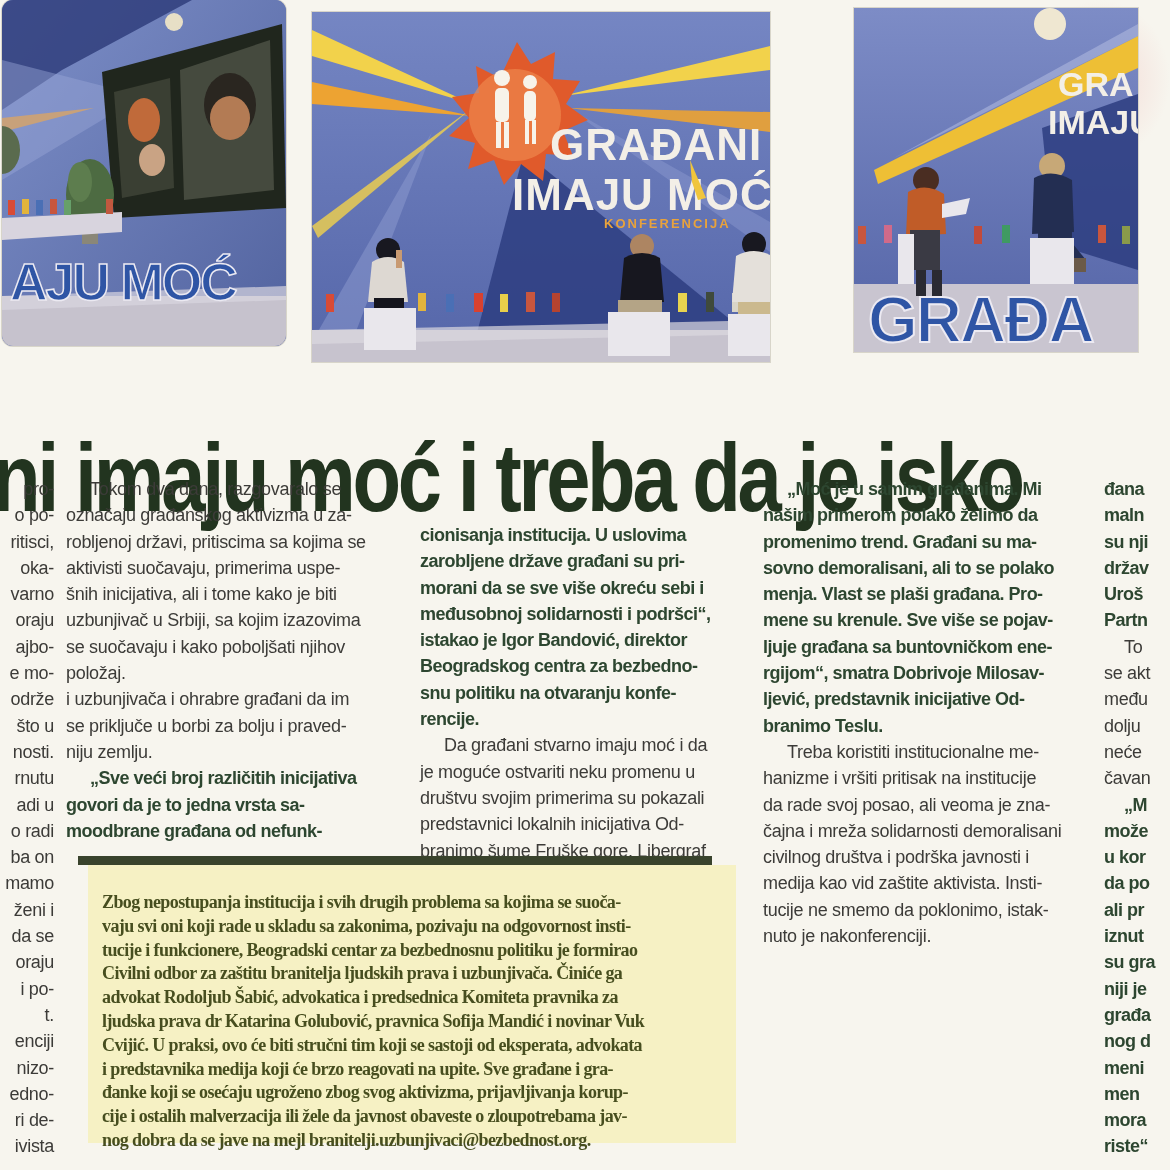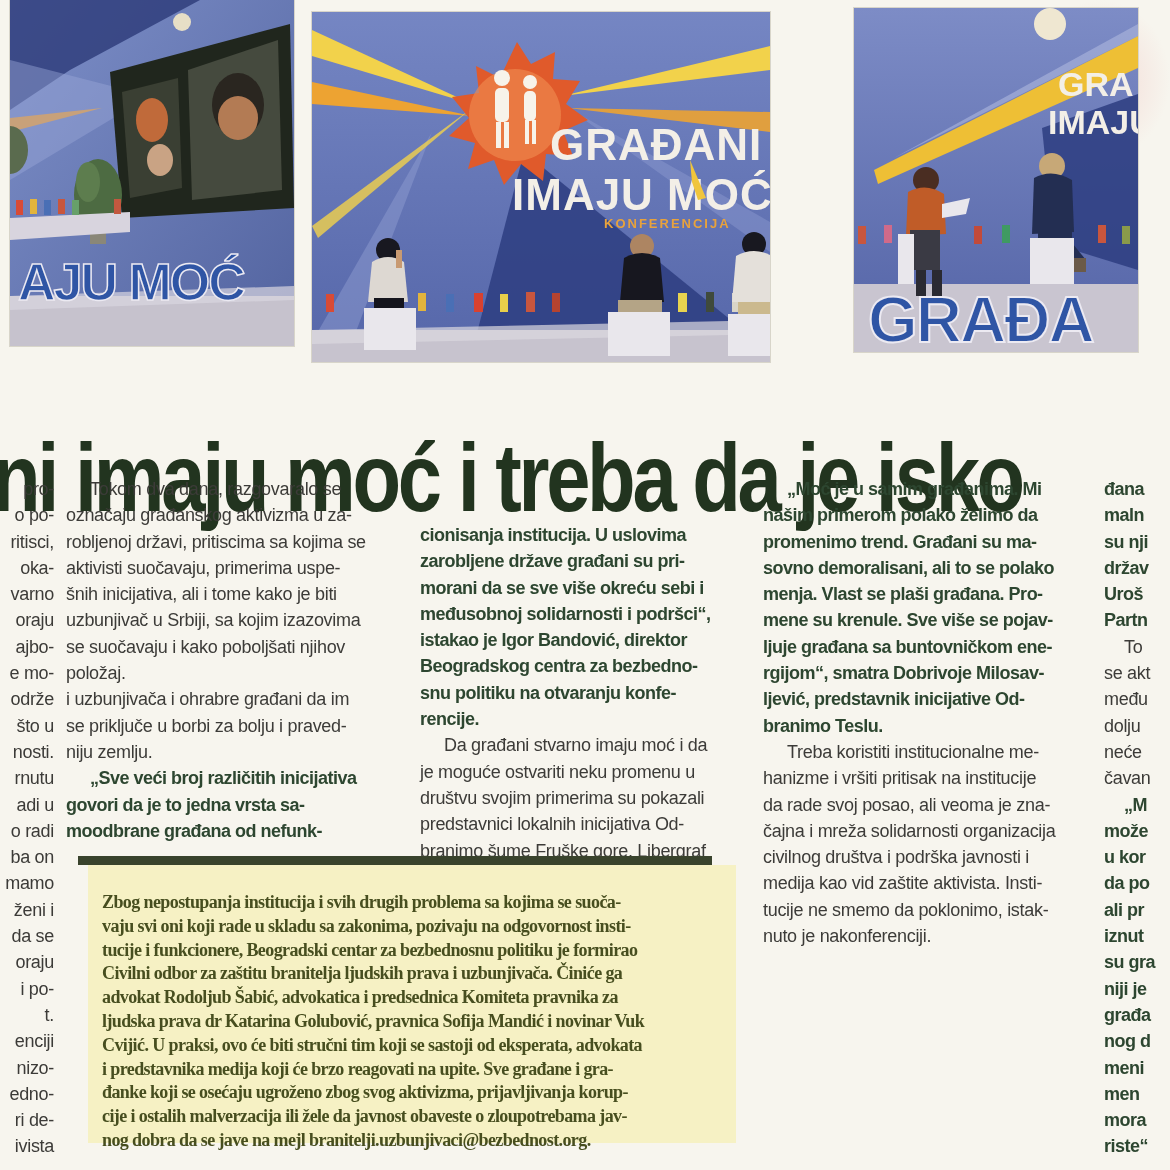--- a/index.html
+++ b/index.html
@@ -6,21 +6,21 @@
   .page{
     position:relative;width:1170px;height:1170px;overflow:hidden;
     background:#f7f5ee;
     font-family:"Liberation Sans",sans-serif;
   }
   .scan-tint{position:absolute;right:0;top:0;width:140px;height:160px;
     background:radial-gradient(closest-side,#f3d9d4,rgba(243,217,212,0));pointer-events:none;}
   
   .photo{position:absolute;overflow:hidden;background:#5a6cb0;box-shadow:0 0 0 1px #d8d5ca;}
   .photo svg{display:block;}
-  #photo-left{left:10px;top:8;width:284px;height:346px;}
+  #photo-left{left:2px;top:8;width:284px;height:346px;border-radius:11px;}
   #photo-middle{left:312px;top:12px;width:458px;height:350px;}
   #photo-right{left:854px;top:8px;width:284px;height:344px;}
   
   .headline{
     position:absolute;left:-8px;top:362px;white-space:nowrap;
     font-weight:700;font-size:97px;letter-spacing:-4px;line-height:1.05;
     color:#22341f;transform:scaleX(.82);transform-origin:left top;
   }
   
   .col{position:absolute;top:476px;font-size:18px;line-height:26.3px;
@@ -301,21 +301,21 @@
 sovno demoralisani, ali to se polako
 menja. Vlast se plaši građana. Pro-
 mene su krenule. Sve više se pojav-
 ljuje građana sa buntovničkom ene-
 rgijom“, smatra Dobrivoje Milosav-
 ljević, predstavnik inicijative Od-
 branimo Teslu.</p>
     <p class="regular indent">Treba koristiti institucionalne me-
 hanizme i vršiti pritisak na institucije
 da rade svoj posao, ali veoma je zna-
-čajna i mreža solidarnosti organizacija
+čajna i mreža solidarnosti demoralisani
 civilnog društva i podrška javnosti i
 medija kao vid zaštite aktivista. Insti-
 tucije ne smemo da poklonimo, istak-
 nuto je nakonferenciji.</p>
   </div>
 
   <div class="col" id="strip-right">
     <p class="bold">đana
 maln
 su nji

